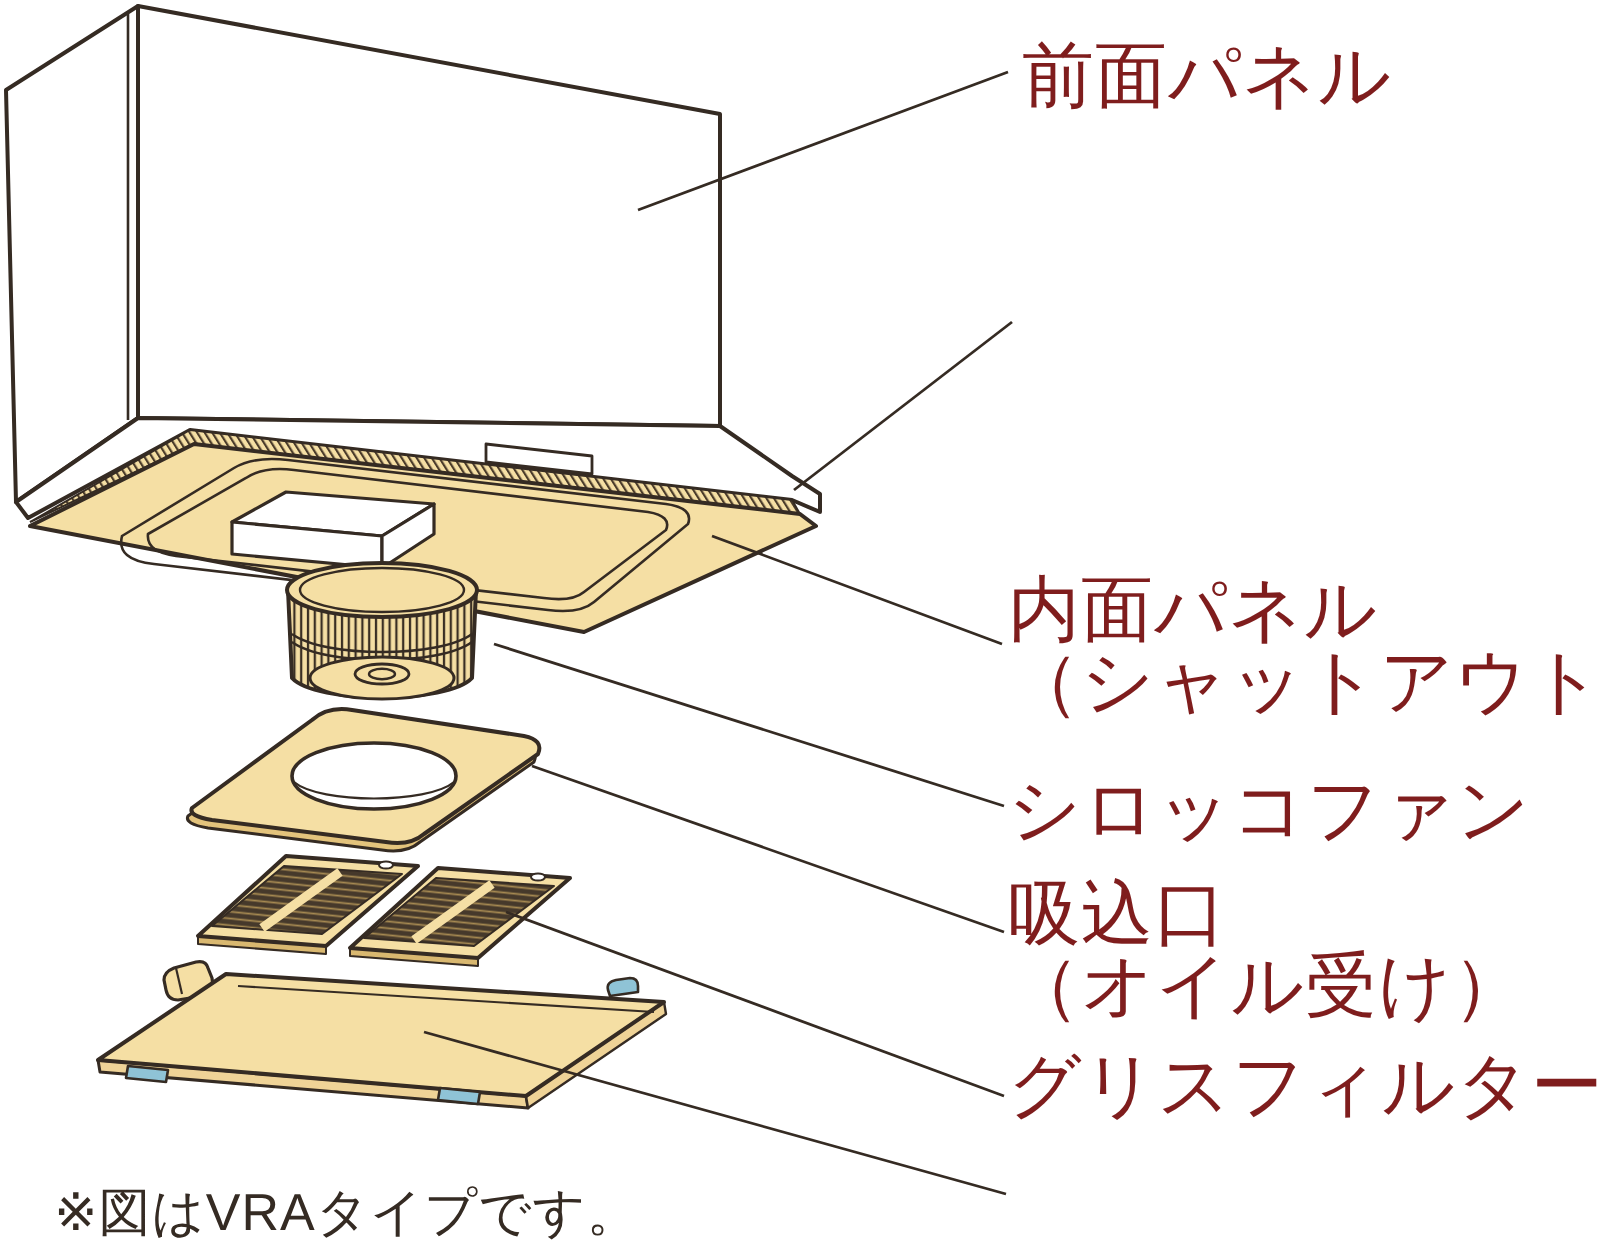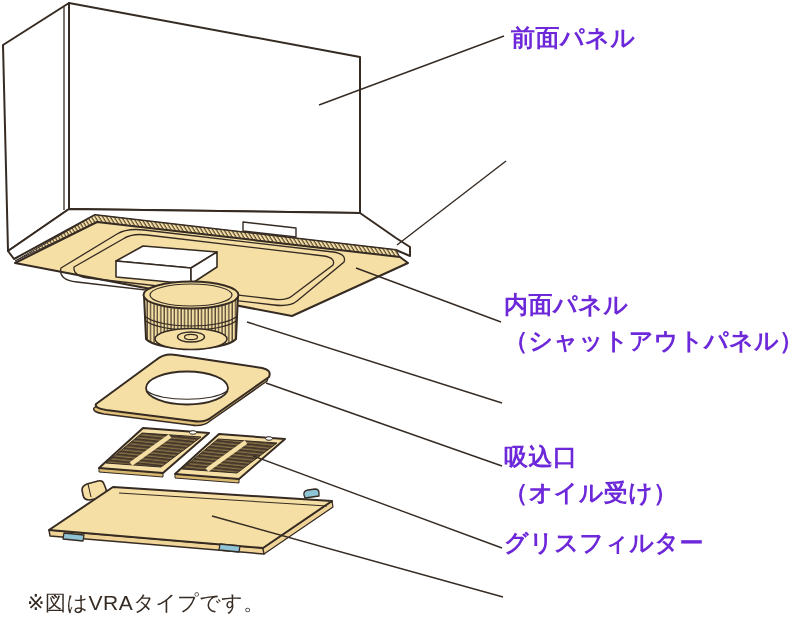--- a/index.html
+++ b/index.html
@@ -2,27 +2,27 @@
 <html><head>
 <meta charset="utf-8">
 <style>
   html,body{margin:0;padding:0;background:#ffffff;}
   .stage{
     position:relative;width:800px;height:628px;background:#ffffff;overflow:hidden;
     font-family:"Liberation Sans","DejaVu Sans",sans-serif;color:#352b23;
   }
   .stage svg{position:absolute;left:0;top:0;}
   .lbl{
-    position:absolute;font-size:24px;line-height:36px;font-weight:700;
-    letter-spacing:0.5px;white-space:nowrap;color:#6d28d9;
+    position:absolute;font-size:36px;line-height:36px;font-weight:400;
+    letter-spacing:0.5px;white-space:nowrap;color:#7f1d1d;
   }
   .lbl span{display:block;}
   .lbl span:empty{display:none;}
   .note{
-    position:absolute;font-size:21px;font-weight:500;letter-spacing:0.5px;
+    position:absolute;font-size:26px;font-weight:500;letter-spacing:0.5px;
     white-space:nowrap;color:#352b23;
   }
 </style>
 </head>
 <body>
 
 <div class="stage">
 
   <svg width="800" height="628" viewBox="0 0 800 628">
     <defs>
@@ -117,20 +117,23 @@
     </g>
   </svg>
 
   <div class="lbl" style="left:511px;top:20px">
     <span>前面パネル</span>
   </div>
   <div class="lbl" style="left:504px;top:287px">
     <span>内面パネル</span>
       <span>（シャットアウトパネル）</span>
   </div>
+  <div class="lbl" style="left:504px;top:387px">
+    <span>シロッコファン</span>
+  </div>
   <div class="lbl" style="left:504px;top:525px">
     <span>グリスフィルター</span>
   </div>
   <div class="lbl" style="left:504px;top:439px">
     <span>吸込口</span>
       <span>（オイル受け）</span>
   </div>
 
   <div class="note" style="left:27px;top:589px">※図はVRAタイプです。</div>
 </div>

